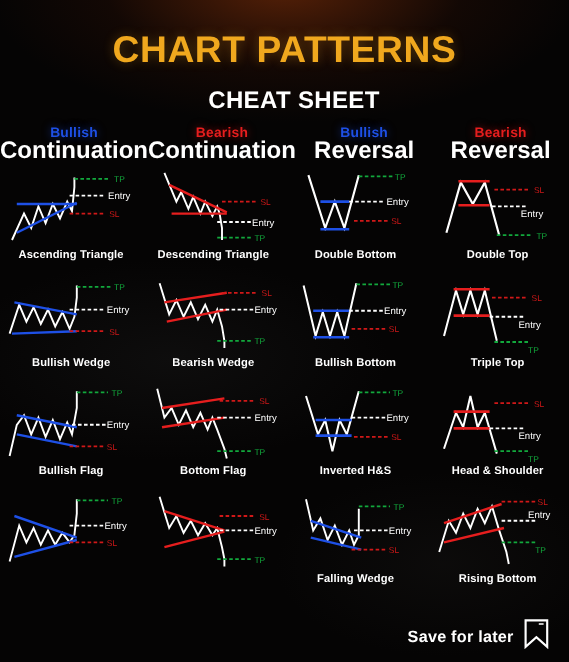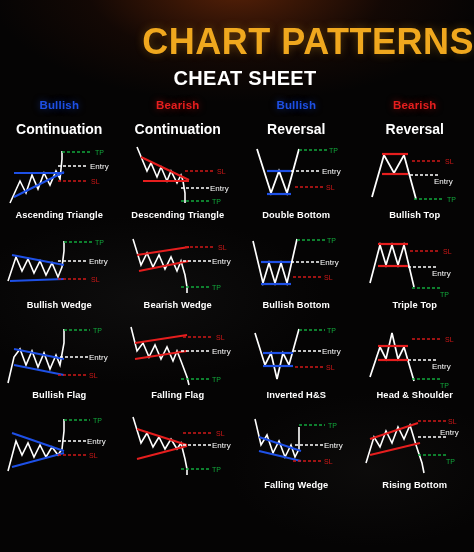--- a/index.html
+++ b/index.html
@@ -13,42 +13,42 @@
     position:relative;width:474px;height:552px;
     background:
       radial-gradient(ellipse 330px 150px at 50% -10px, rgba(150,55,10,0.55) 0%, rgba(60,20,5,0.25) 45%, rgba(0,0,0,0) 75%),
       radial-gradient(ellipse 260px 120px at 30% 300px, rgba(40,40,40,0.25) 0%, rgba(0,0,0,0) 70%),
       radial-gradient(ellipse 200px 110px at 78% 470px, rgba(38,36,34,0.22) 0%, rgba(0,0,0,0) 70%),
       #050404;
     box-sizing:border-box;
   }
   
   .title{
-    text-align:right;font-weight:bold;letter-spacing:0.5px;
-    font-size:36px;line-height:30px;
+    text-align:center;font-weight:bold;letter-spacing:0.5px;
+    font-size:31px;line-height:30px;
     padding-top:27px;
     color:#F0A81E;
     text-shadow:0 0 10px rgba(240,168,30,0.30);
   }
   .subtitle{
     text-align:center;font-weight:bold;color:#ffffff;
-    font-size:20px;line-height:22px;margin-top:10px;letter-spacing:0.3px;padding-left:16px;
+    font-size:20px;line-height:22px;margin-top:16px;letter-spacing:0.3px;padding-left:16px;
   }
   
   .colheads{
     display:flex;margin-top:10px;
   }
   .colhead{flex:1 1 0;text-align:center;}
   .colhead .kind{
     font-size:11.5px;font-weight:bold;line-height:13px;letter-spacing:0.2px;
   }
   .colhead .kind.bull{color:#1E50E6;text-shadow:0 0 7px rgba(30,80,230,0.5);}
   .colhead .kind.bear{color:#E61E1E;text-shadow:0 0 7px rgba(230,30,30,0.5);}
   .colhead .kind2{
-    font-size:14px;font-weight:bold;color:#fff;line-height:16px;margin-top:9px;
+    font-size:20px;font-weight:bold;color:#fff;line-height:16px;margin-top:0;
   }
   
   .grid{display:flex;flex-wrap:wrap;margin-top:4px;}
   .cell{
     width:118.5px;height:90px;
     display:flex;flex-direction:column;align-items:center;justify-content:flex-start;
     box-sizing:border-box;
   }
   .cell .fig{width:118px;height:70px;display:block;}
   .cell .caption{
@@ -145,21 +145,21 @@
         <polyline points="16,56 28,14 38,32 48,14 60,58" fill="none" stroke="#fff" stroke-width="1.8"></polyline>
         <line x1="26" y1="13" x2="52" y2="13" stroke="#E61E1E" stroke-width="2.2"></line>
         <line x1="26" y1="33" x2="52" y2="33" stroke="#E61E1E" stroke-width="2.2"></line>
         <line x1="56" y1="20" x2="86" y2="20" stroke="#D01818" stroke-width="1.5" stroke-dasharray="3,2"></line>
         <text x="89" y="23" fill="#D01818" font-size="7" font-family="Liberation Sans, sans-serif">SL</text>
         <line x1="54" y1="34" x2="84" y2="34" stroke="#fff" stroke-width="1.6" stroke-dasharray="3,2"></line>
         <text x="78" y="43" fill="#fff" font-size="8" font-family="Liberation Sans, sans-serif">Entry</text>
         <line x1="58" y1="58" x2="88" y2="58" stroke="#12A83C" stroke-width="1.5" stroke-dasharray="3,2"></line>
         <text x="91" y="61" fill="#12A83C" font-size="7" font-family="Liberation Sans, sans-serif">TP</text>
       </svg>
-      <div class="caption">Bullish Top</div>
+      <div class="caption">Double Top</div>
     </div>
 
     <div class="cell">
       <svg class="fig" viewBox="0 0 118 70">
         <polyline points="8,50 16,26 22,40 28,28 34,42 40,30 46,44 52,32 58,46 62,36 64,20 64,10" fill="none" stroke="#fff" stroke-width="1.6"></polyline>
         <line x1="12" y1="24" x2="64" y2="34" stroke="#1E50E6" stroke-width="2"></line>
         <line x1="10" y1="50" x2="64" y2="48" stroke="#1E50E6" stroke-width="2"></line>
         <line x1="64" y1="11" x2="92" y2="11" stroke="#12A83C" stroke-width="1.5" stroke-dasharray="3,2"></line>
         <text x="95" y="14" fill="#12A83C" font-size="7" font-family="Liberation Sans, sans-serif">TP</text>
         <line x1="58" y1="30" x2="88" y2="30" stroke="#fff" stroke-width="1.6" stroke-dasharray="3,2"></line>
@@ -235,21 +235,21 @@
         <polyline points="12,6 18,30 24,22 30,36 36,24 42,38 48,26 54,40 58,30 62,40 68,56 70,64" fill="none" stroke="#fff" stroke-width="1.6"></polyline>
         <line x1="16" y1="22" x2="68" y2="14" stroke="#E61E1E" stroke-width="2"></line>
         <line x1="16" y1="38" x2="68" y2="30" stroke="#E61E1E" stroke-width="2"></line>
         <line x1="64" y1="16" x2="94" y2="16" stroke="#D01818" stroke-width="1.5" stroke-dasharray="3,2"></line>
         <text x="97" y="19" fill="#D01818" font-size="7" font-family="Liberation Sans, sans-serif">SL</text>
         <line x1="62" y1="30" x2="92" y2="30" stroke="#fff" stroke-width="1.6" stroke-dasharray="3,2"></line>
         <text x="93" y="33" fill="#fff" font-size="8" font-family="Liberation Sans, sans-serif">Entry</text>
         <line x1="62" y1="58" x2="90" y2="58" stroke="#12A83C" stroke-width="1.5" stroke-dasharray="3,2"></line>
         <text x="93" y="61" fill="#12A83C" font-size="7" font-family="Liberation Sans, sans-serif">TP</text>
       </svg>
-      <div class="caption">Falling Flag</div>
+      <div class="caption">Bottom Flag</div>
     </div>
 
     <div class="cell">
       <svg class="fig" viewBox="0 0 118 70">
         <polyline points="18,12 28,44 34,32 40,58 46,32 52,44 62,8" fill="none" stroke="#fff" stroke-width="1.7"></polyline>
         <line x1="26" y1="32" x2="56" y2="32" stroke="#1E50E6" stroke-width="2.2"></line>
         <line x1="26" y1="45" x2="56" y2="45" stroke="#1E50E6" stroke-width="2.2"></line>
         <line x1="62" y1="9" x2="88" y2="9" stroke="#12A83C" stroke-width="1.5" stroke-dasharray="3,2"></line>
         <text x="90" y="12" fill="#12A83C" font-size="7" font-family="Liberation Sans, sans-serif">TP</text>
         <line x1="56" y1="30" x2="84" y2="30" stroke="#fff" stroke-width="1.6" stroke-dasharray="3,2"></line>
@@ -328,14 +328,23 @@
         <line x1="62" y1="26" x2="90" y2="26" stroke="#fff" stroke-width="1.6" stroke-dasharray="3,2"></line>
         <text x="84" y="24" fill="#fff" font-size="8" font-family="Liberation Sans, sans-serif">Entry</text>
         <line x1="62" y1="44" x2="90" y2="44" stroke="#12A83C" stroke-width="1.5" stroke-dasharray="3,2"></line>
         <text x="90" y="53" fill="#12A83C" font-size="7" font-family="Liberation Sans, sans-serif">TP</text>
       </svg>
       <div class="caption">Rising Bottom</div>
     </div>
 
   </div>
 
+  <div class="footer">
+    <span class="savetxt">Save for later</span>
+    <span>
+      <svg width="22" height="26" viewBox="0 0 22 26">
+        <path d="M2 2 H20 V24 L11 16 L2 24 Z" fill="none" stroke="#ffffff" stroke-width="1.8" stroke-linejoin="miter"></path>
+        <line x1="13" y1="5" x2="17" y2="5" stroke="#ffffff" stroke-width="1.2"></line>
+      </svg>
+    </span>
+  </div>
 
 </div>
 
 </body></html>

